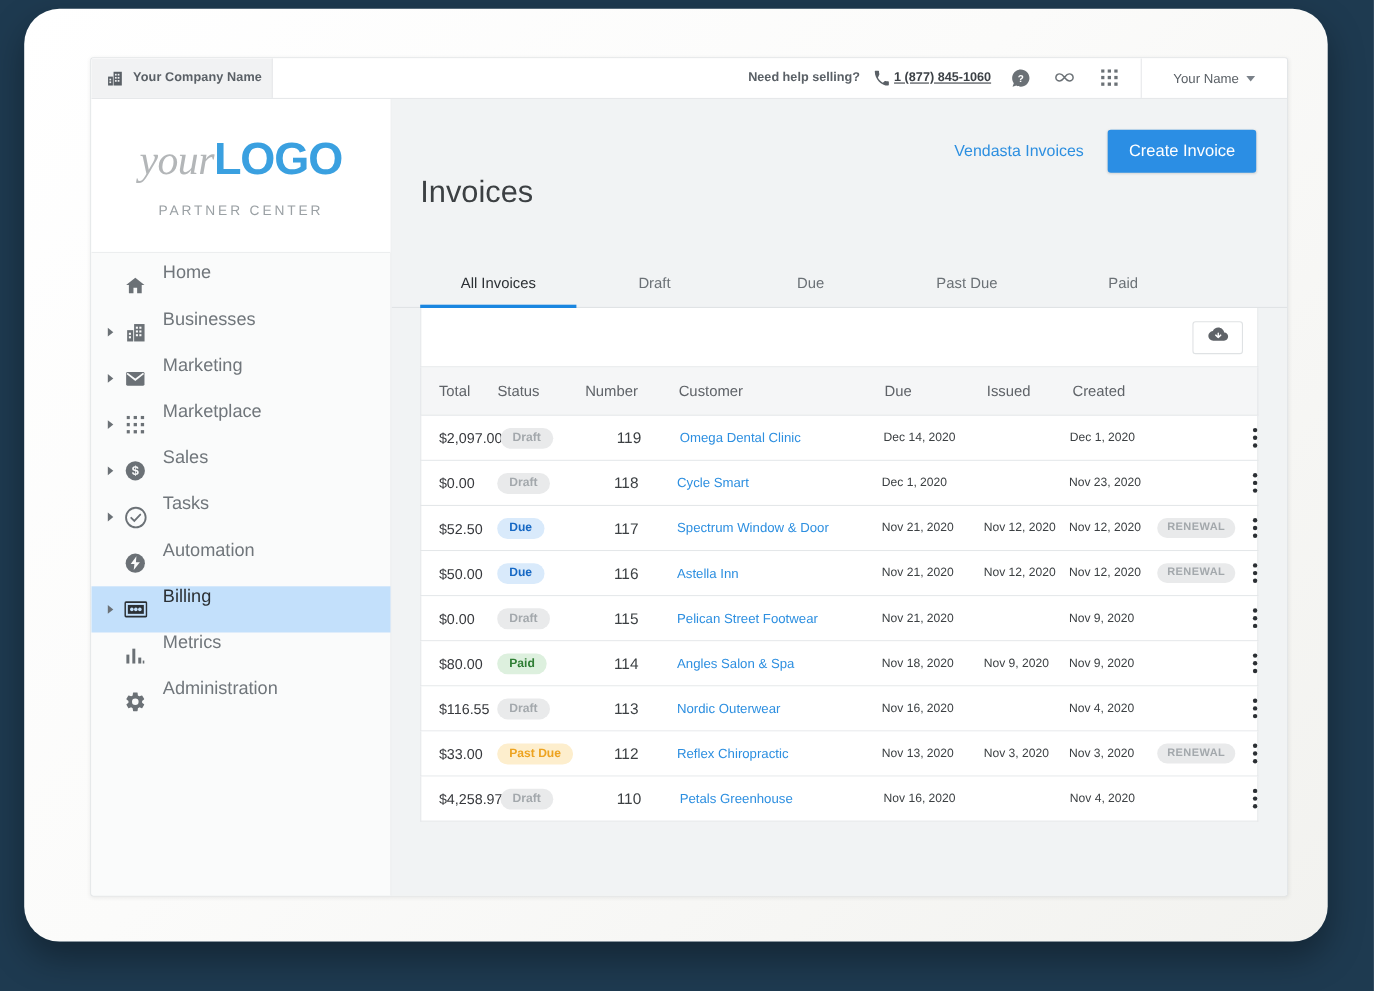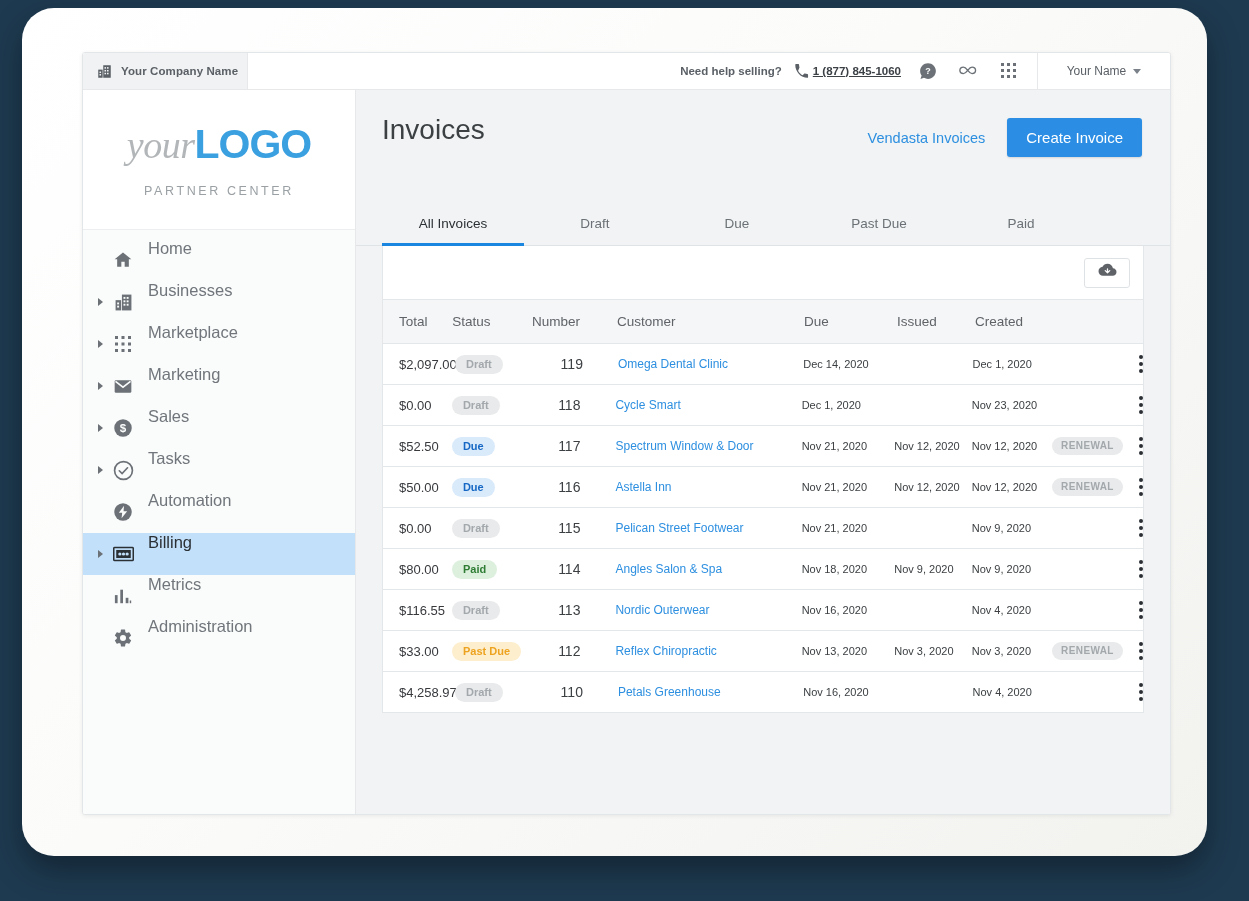--- a/index.html
+++ b/index.html
@@ -139,21 +139,21 @@
   .main {
     flex: 1;
     background: #f1f3f4;
     position: relative;
     overflow: hidden;
   }
   .main-header {
     display: flex; align-items: flex-start;
     padding: 24px 28px 0 26px;
   }
-  .page-title { font-size: 28px; color: #3c4043; font-weight: normal; }
+  .page-title { font-size: 28px; color: #3c4043; font-weight: normal; margin-top: 45px; }
   .header-actions {
     margin-left: auto;
     display: flex; align-items: center; gap: 22px;
     padding-top: 4px;
   }
   .link-action { font-size: 14.5px; color: #2d8fe0; cursor: pointer; }
   .primary-btn {
     background: #2b8ee4; color: #fff;
     font-size: 15px;
     padding: 11px 19px;
@@ -358,45 +358,45 @@
                   <rect x="4" y="16" width="2.4" height="2.4" fill="#fafbfb"></rect>
                 </svg>
               </span>
               <span class="nav-label">Businesses</span>
             </div>
             <div class="navitem">
               <span class="nav-arrow">
                 <i></i>
               </span>
               <span class="nav-icon">
+                <svg width="20" height="20" viewBox="0 0 24 24" fill="#6b7176">
+                  <rect x="2" y="5" width="20" height="15" rx="1.5"></rect>
+                  <path d="M3 6.5l9 7 9-7" stroke="#fafbfb" stroke-width="2" fill="none"></path>
+                </svg>
+              </span>
+              <span class="nav-label">Marketing</span>
+            </div>
+            <div class="navitem">
+              <span class="nav-arrow">
+                <i></i>
+              </span>
+              <span class="nav-icon">
                 <svg width="17" height="17" viewBox="0 0 17 17" fill="#6b7176">
                   <rect x="0" y="0" width="3" height="3"></rect>
                   <rect x="6.5" y="0" width="3" height="3"></rect>
                   <rect x="13" y="0" width="3" height="3"></rect>
                   <rect x="0" y="6.5" width="3" height="3"></rect>
                   <rect x="6.5" y="6.5" width="3" height="3"></rect>
                   <rect x="13" y="6.5" width="3" height="3"></rect>
                   <rect x="0" y="13" width="3" height="3"></rect>
                   <rect x="6.5" y="13" width="3" height="3"></rect>
                   <rect x="13" y="13" width="3" height="3"></rect>
                 </svg>
               </span>
               <span class="nav-label">Marketplace</span>
-            </div>
-            <div class="navitem">
-              <span class="nav-arrow">
-                <i></i>
-              </span>
-              <span class="nav-icon">
-                <svg width="20" height="20" viewBox="0 0 24 24" fill="#6b7176">
-                  <rect x="2" y="5" width="20" height="15" rx="1.5"></rect>
-                  <path d="M3 6.5l9 7 9-7" stroke="#fafbfb" stroke-width="2" fill="none"></path>
-                </svg>
-              </span>
-              <span class="nav-label">Marketing</span>
             </div>
             <div class="navitem">
               <span class="nav-arrow">
                 <i></i>
               </span>
               <span class="nav-icon">
                 <svg width="20" height="20" viewBox="0 0 24 24">
                   <circle cx="12" cy="12" r="10.5" fill="#6b7176"></circle>
                   <text x="12" y="17" font-size="14" font-weight="bold" fill="#fafbfb" text-anchor="middle" font-family="Liberation Sans, sans-serif">$</text>
                 </svg>

